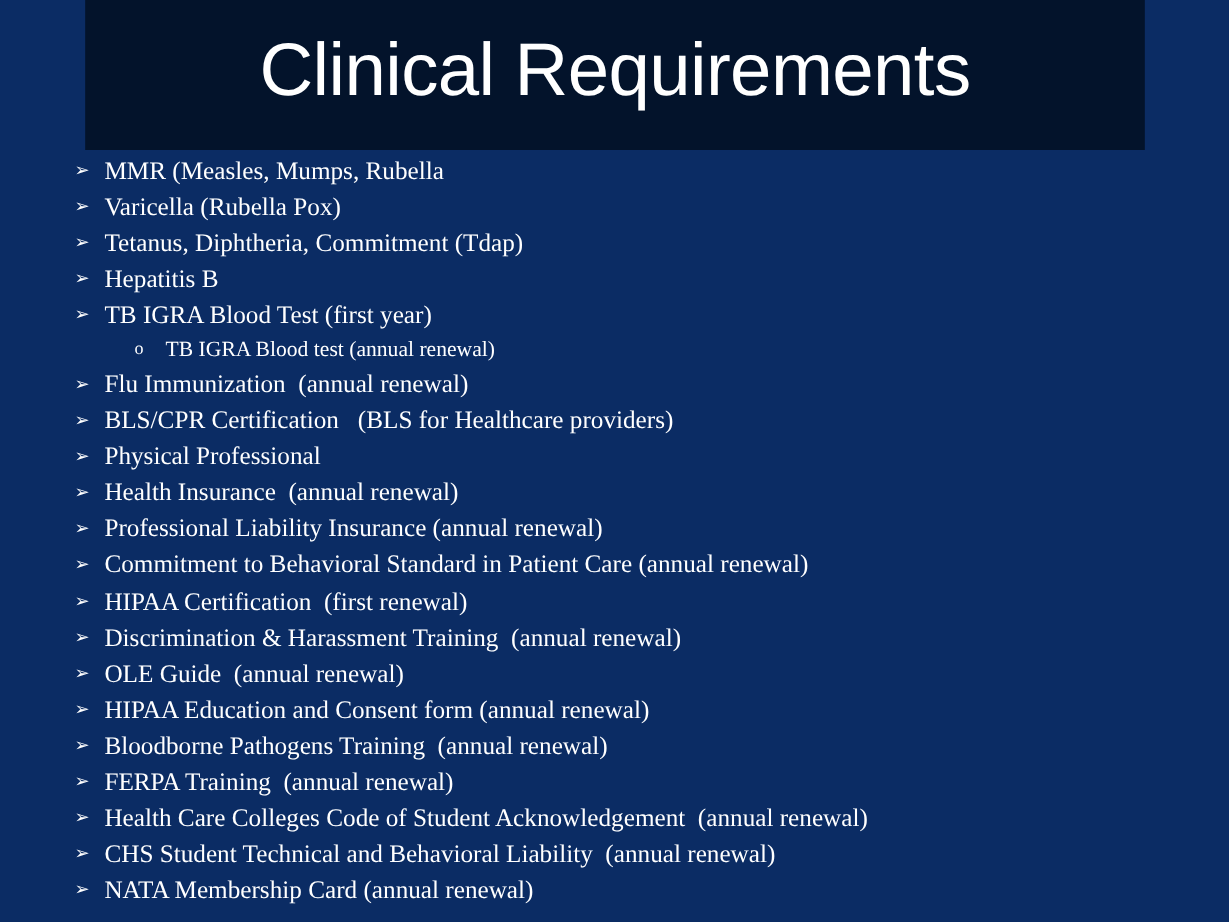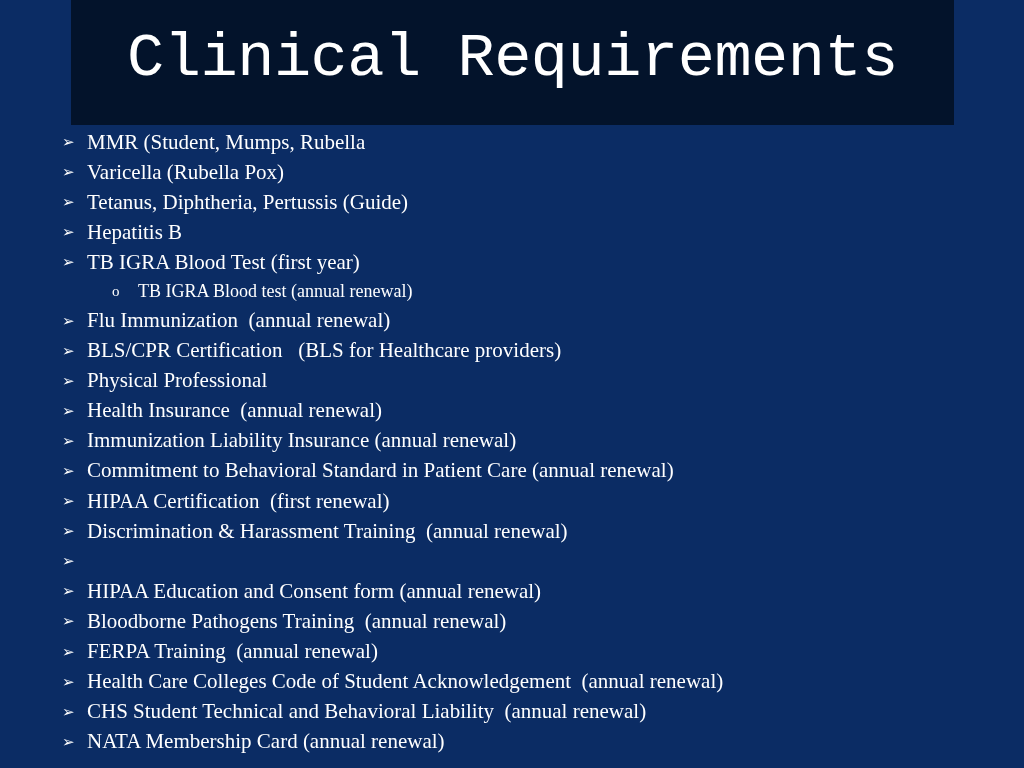--- a/index.html
+++ b/index.html
@@ -20,21 +20,21 @@
       left: 71px;
       top: 0;
       width: 883px;
       height: 125px;
       background: #03132b;
       display: flex;
       align-items: center;
       justify-content: center;
     }
     .title {
-      font-family: Liberation Mono, monospace;
+      font-family: Liberation Sans, sans-serif;
       font-size: 62px;
       color: #ffffff;
       margin: 0;
       font-weight: normal;
       letter-spacing: -0.5px;
       transform: translateY(-4px);
     }
     .list {
       position: absolute;
       left: 62px;
@@ -69,34 +69,34 @@
     }
   </style>
 </head>
 <body>
 
 <div class="title-bar">
   <h1 class="title">Clinical Requirements</h1>
 </div>
 
 <ul class="list">
-  <li class="item"><span class="bullet">➢</span><span>MMR (Student, Mumps, Rubella</span></li>
+  <li class="item"><span class="bullet">➢</span><span>MMR (Measles, Mumps, Rubella</span></li>
   <li class="item"><span class="bullet">➢</span><span>Varicella (Rubella Pox)</span></li>
-  <li class="item"><span class="bullet">➢</span><span>Tetanus, Diphtheria, Pertussis (Guide)</span></li>
+  <li class="item"><span class="bullet">➢</span><span>Tetanus, Diphtheria, Commitment (Tdap)</span></li>
   <li class="item"><span class="bullet">➢</span><span>Hepatitis B</span></li>
   <li class="item"><span class="bullet">➢</span><span>TB IGRA Blood Test (first year)</span></li>
   <li class="item sub"><span class="bullet">o</span><span>TB IGRA Blood test (annual renewal)</span></li>
   <li class="item"><span class="bullet">➢</span><span>Flu Immunization  (annual renewal)</span></li>
   <li class="item"><span class="bullet">➢</span><span>BLS/CPR Certification   (BLS for Healthcare providers)</span></li>
   <li class="item"><span class="bullet">➢</span><span>Physical Professional</span></li>
   <li class="item"><span class="bullet">➢</span><span>Health Insurance  (annual renewal)</span></li>
-  <li class="item"><span class="bullet">➢</span><span>Immunization Liability Insurance (annual renewal)</span></li>
+  <li class="item"><span class="bullet">➢</span><span>Professional Liability Insurance (annual renewal)</span></li>
   <li class="item"><span class="bullet">➢</span><span>Commitment to Behavioral Standard in Patient Care (annual renewal)</span></li>
   <li class="item"><span class="bullet">➢</span><span>HIPAA Certification  (first renewal)</span></li>
   <li class="item"><span class="bullet">➢</span><span>Discrimination &amp; Harassment Training  (annual renewal)</span></li>
-  <li class="item"><span class="bullet">➢</span></li>
+  <li class="item"><span class="bullet">➢</span><span>OLE Guide  (annual renewal)</span></li>
   <li class="item"><span class="bullet">➢</span><span>HIPAA Education and Consent form (annual renewal)</span></li>
   <li class="item"><span class="bullet">➢</span><span>Bloodborne Pathogens Training  (annual renewal)</span></li>
   <li class="item"><span class="bullet">➢</span><span>FERPA Training  (annual renewal)</span></li>
   <li class="item"><span class="bullet">➢</span><span>Health Care Colleges Code of Student Acknowledgement  (annual renewal)</span></li>
   <li class="item"><span class="bullet">➢</span><span>CHS Student Technical and Behavioral Liability  (annual renewal)</span></li>
   <li class="item"><span class="bullet">➢</span><span>NATA Membership Card (annual renewal)</span></li>
 </ul>
 
 </body></html>

